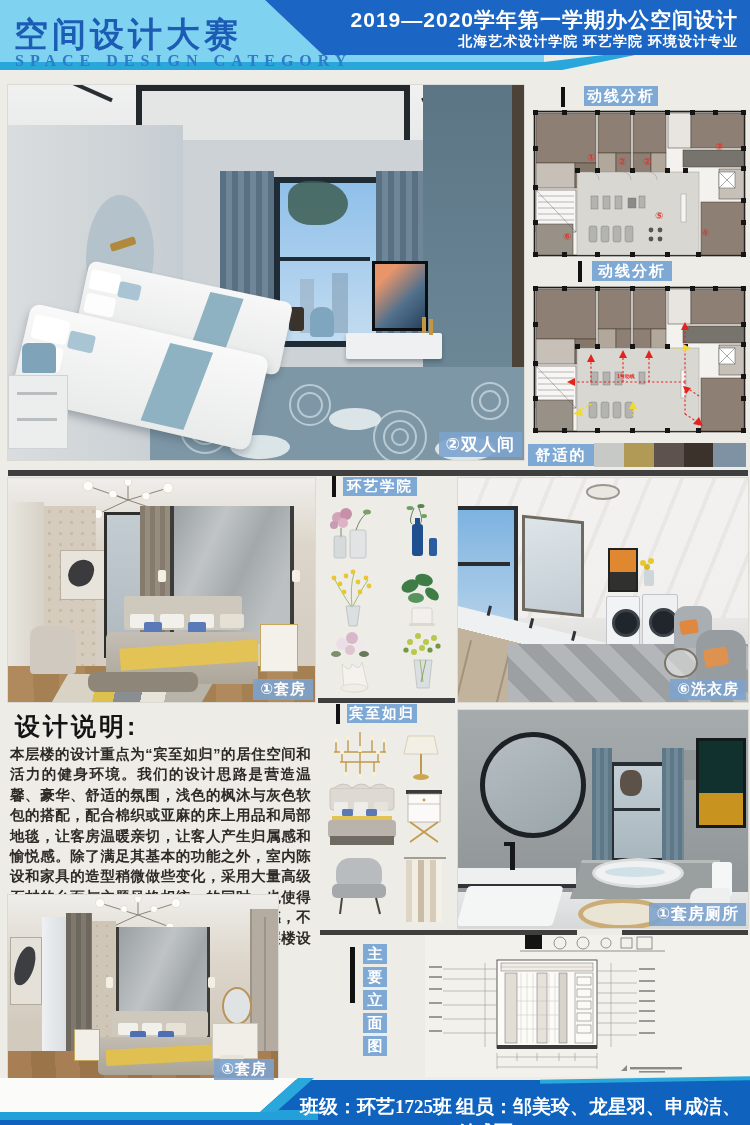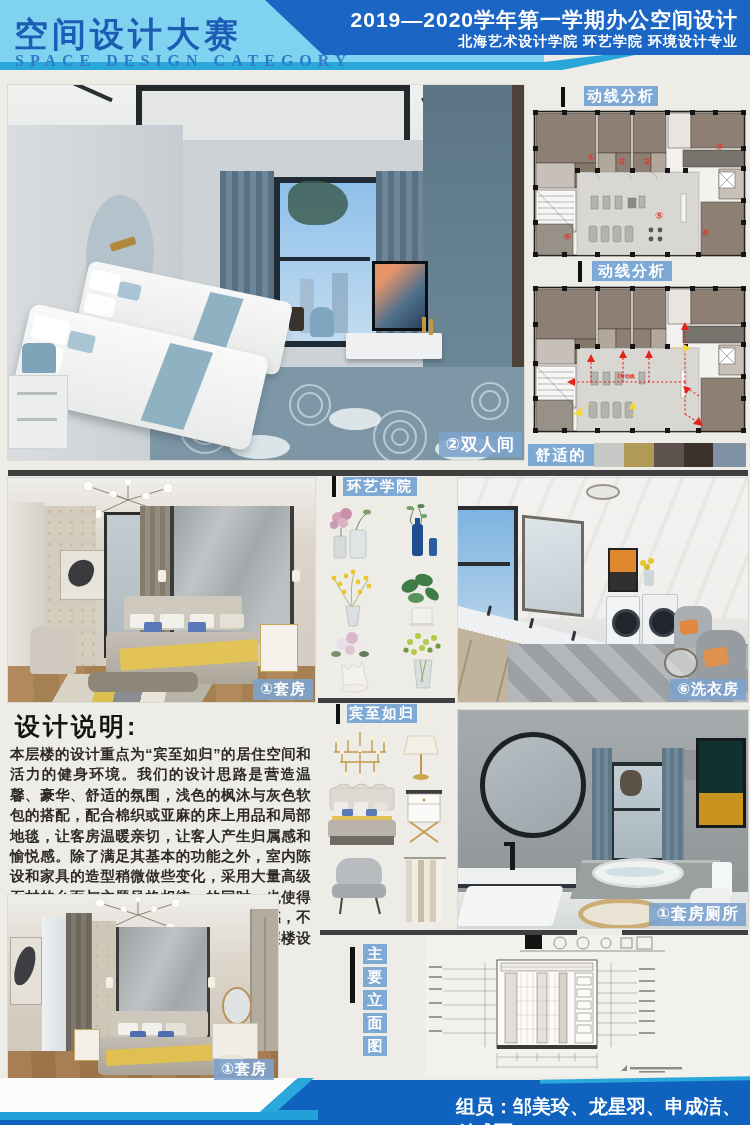--- a/index.html
+++ b/index.html
@@ -772,15 +772,16 @@
       <rect x="205" y="132" width="52" height="2.4"></rect>
         <rect x="214" y="136" width="26" height="1.6"></rect>
     </g>
   </svg>
 
   <div class="abs ft-blue"></div>
   <div class="abs ft-topline"></div>
   <div class="abs ft-cyan-b"></div>
   <div class="abs ft-white"></div>
   <div class="abs ft-sliver"></div>
+  <div class="abs ft-text" style="left:300px;top:1094px">班级：环艺1725班</div>
   <div class="abs ft-text" style="left:456px;top:1094px">组员：邹美玲、龙星羽、申成洁、付成军</div>
 
 </div>
 
 </body></html>

